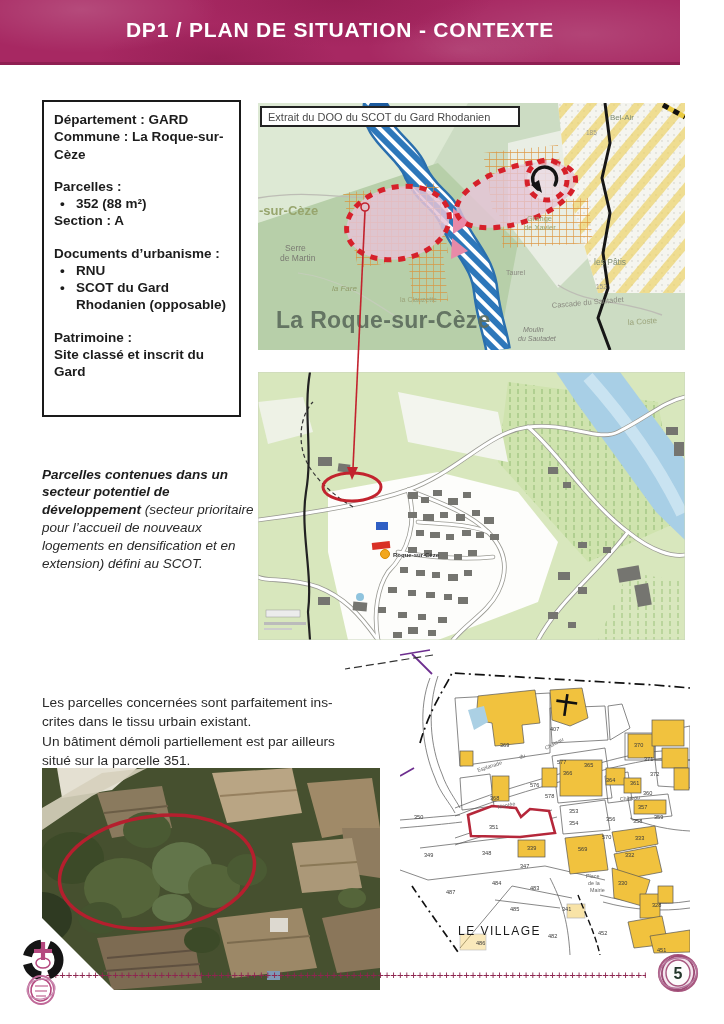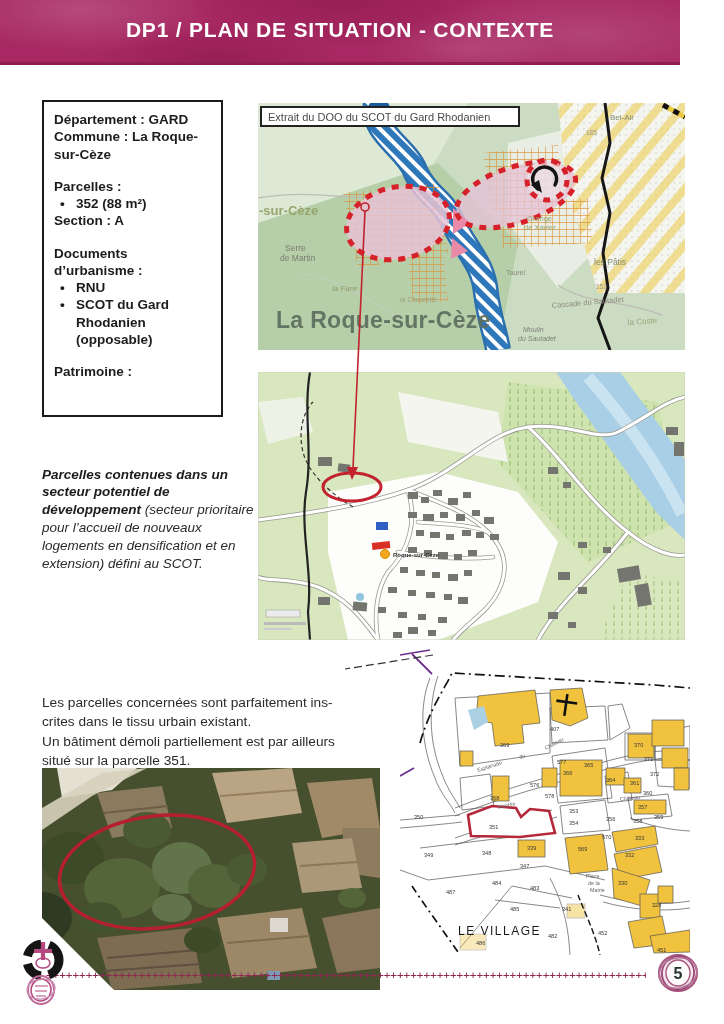--- a/index.html
+++ b/index.html
@@ -15,21 +15,21 @@
       radial-gradient(ellipse 260px 90px at 50% -10%, rgba(126,18,62,.42), transparent 60%),
       radial-gradient(ellipse 300px 80px at 86% 55%, rgba(255,255,255,.13), transparent 60%),
       radial-gradient(ellipse 200px 60px at 32% 95%, rgba(120,15,60,.35), transparent 60%),
       radial-gradient(ellipse 160px 50px at 68% 80%, rgba(255,255,255,.10), transparent 60%);
     border-bottom:3px solid #91imaginary;}
   .header{border-bottom:3px solid #8f1f52;}
   .header h1{margin:0;line-height:60px;text-align:center;color:#fff;
     font-size:21px;font-weight:bold;letter-spacing:.8px;}
 
   
-  .infobox{left:42px;top:100px;width:181px;height:317px;border:2.5px solid #1a1a1a;
+  .infobox{left:42px;top:100px;width:199px;height:317px;border:2.5px solid #1a1a1a;
     background:#fff;box-sizing:border-box;padding:9px 10px;color:#1c1c1c;
     font-size:13.5px;font-weight:bold;line-height:1.28;}
   .infobox .gap{height:15px;}
   .infobox ul{margin:0;padding:0 0 0 6px;list-style:none;}
   .infobox li{padding-left:16px;position:relative;}
   .infobox li::before{content:"•";position:absolute;left:0;top:0;}
 
   .midtext{left:42px;top:452px;width:214px;color:#2a2a2a;font-size:13.5px;line-height:1.32;font-style:italic;}
   .midtext b{color:#1c1c1c;}
   .bottomtext{left:42px;top:693px;width:380px;color:#2a2a2a;font-size:13.7px;line-height:1.42;}
@@ -61,20 +61,21 @@
     </ul>
     <div>Section : A</div>
     <div class="gap"></div>
     <div>Documents d’urbanisme :</div>
     <ul>
       <li>RNU</li>
       <li>SCOT du Gard Rhodanien (opposable)</li>
     </ul>
     <div class="gap"></div>
     <div>Patrimoine :</div>
+    <div>Site classé et inscrit du Gard</div>
   </div>
 
   <div class="abs mapframe" style="left:258px;top:103px;width:427px;height:247px;">
     <svg width="427" height="247" viewBox="0 0 427 247">
       <defs>
         <pattern id="p-river" patternUnits="userSpaceOnUse" width="10" height="10" patternTransform="rotate(45)">
           <rect width="10" height="10" fill="#2d77ba"></rect>
             <rect width="10" height="4" fill="#ffffff"></rect>
         </pattern>
         <pattern id="o-hatch" patternUnits="userSpaceOnUse" width="7" height="7">

